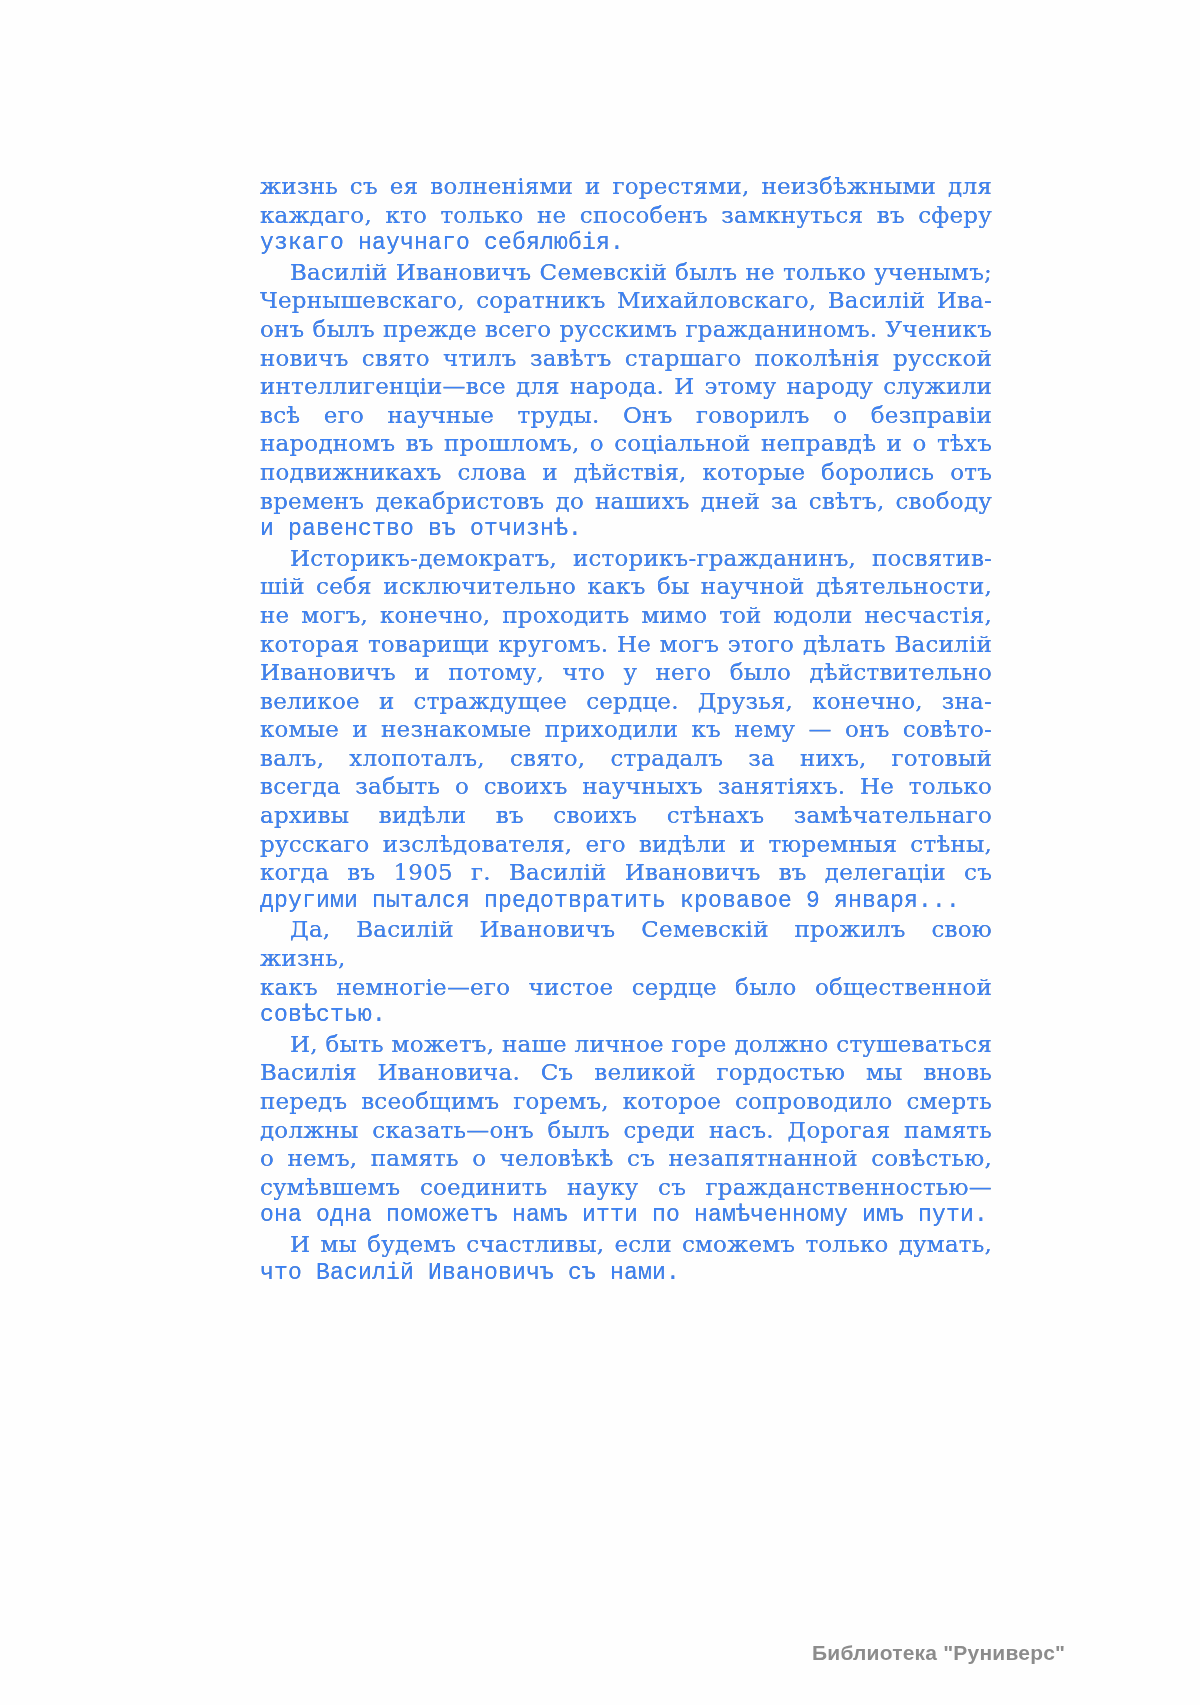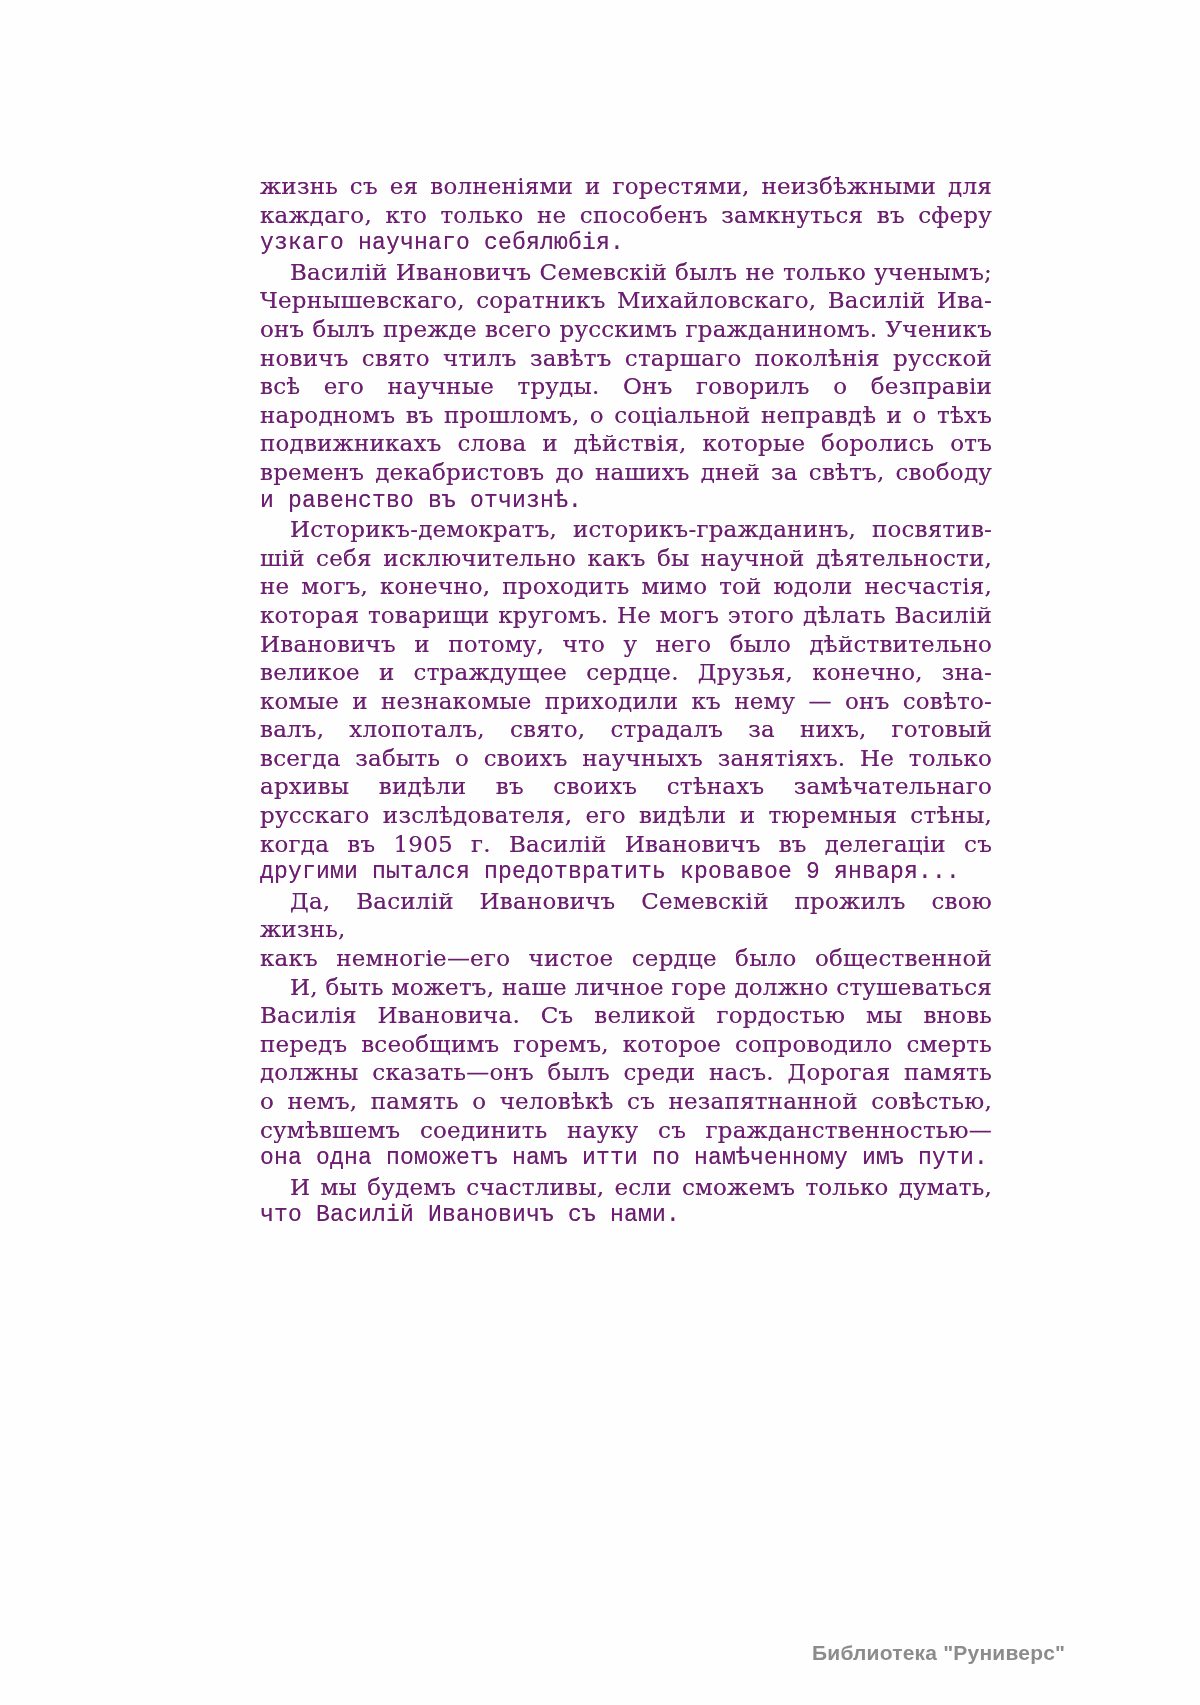--- a/index.html
+++ b/index.html
@@ -11,21 +11,21 @@
     overflow:hidden;
   }
   .page{
     position:absolute;inset:0;
     background:#fefefe;
   }
   .text-block{
     position:absolute;
     left:260px;top:172px;
     width:732px;
-    color:#701a75;
+    color:#3b82f6;
     font-size:23px;
     line-height:28.6px;
     letter-spacing:0.2px;
   }
   .para{margin:0;padding:0;}
   .line{
     text-align:justify;
     text-align-last:justify;
     white-space:normal;
     
@@ -59,20 +59,21 @@
       <div class="para">
         <div class="line">жизнь съ ея волненіями и горестями, неизбѣжными для</div>
         <div class="line">каждаго, кто только не способенъ замкнуться въ сферу</div>
         <div class="line last">узкаго научнаго себялюбія.</div>
       </div>
       <div class="para">
         <div class="line indent">Василій Ивановичъ Семевскій былъ не только ученымъ;</div>
         <div class="line">Чернышевскаго, соратникъ Михайловскаго, Василій Ива-</div>
         <div class="line">онъ былъ прежде всего русскимъ гражданиномъ. Ученикъ</div>
         <div class="line">новичъ свято чтилъ завѣтъ старшаго поколѣнія русской</div>
+        <div class="line">интеллигенціи—все для народа. И этому народу служили</div>
         <div class="line">всѣ его научные труды. Онъ говорилъ о безправіи</div>
         <div class="line">народномъ въ прошломъ, о соціальной неправдѣ и о тѣхъ</div>
         <div class="line">подвижникахъ слова и дѣйствія, которые боролись отъ</div>
         <div class="line">временъ декабристовъ до нашихъ дней за свѣтъ, свободу</div>
         <div class="line last">и равенство въ отчизнѣ.</div>
       </div>
       <div class="para">
         <div class="line indent">Историкъ-демократъ, историкъ-гражданинъ, посвятив-</div>
         <div class="line">шій себя исключительно какъ бы научной дѣятельности,</div>
         <div class="line">не могъ, конечно, проходить мимо той юдоли несчастія,</div>
@@ -83,20 +84,21 @@
         <div class="line">валъ, хлопоталъ, свято, страдалъ за нихъ, готовый</div>
         <div class="line">всегда забыть о своихъ научныхъ занятіяхъ. Не только</div>
         <div class="line">архивы видѣли въ своихъ стѣнахъ замѣчательнаго</div>
         <div class="line">русскаго изслѣдователя, его видѣли и тюремныя стѣны,</div>
         <div class="line">когда въ 1905 г. Василій Ивановичъ въ делегаціи съ</div>
         <div class="line last">другими пытался предотвратить кровавое 9 января...</div>
       </div>
       <div class="para">
         <div class="line indent">Да, Василій Ивановичъ Семевскій прожилъ свою жизнь,</div>
         <div class="line">какъ немногіе—его чистое сердце было общественной</div>
+        <div class="line last">совѣстью.</div>
       </div>
       <div class="para">
         <div class="line indent">И, быть можетъ, наше личное горе должно стушеваться</div>
         <div class="line">Василія Ивановича. Съ великой гордостью мы вновь</div>
         <div class="line">передъ всеобщимъ горемъ, которое сопроводило смерть</div>
         <div class="line">должны сказать—онъ былъ среди насъ. Дорогая память</div>
         <div class="line">о немъ, память о человѣкѣ съ незапятнанной совѣстью,</div>
         <div class="line">сумѣвшемъ соединить науку съ гражданственностью—</div>
         <div class="line last">она одна поможетъ намъ итти по намѣченному имъ пути.</div>
       </div>

